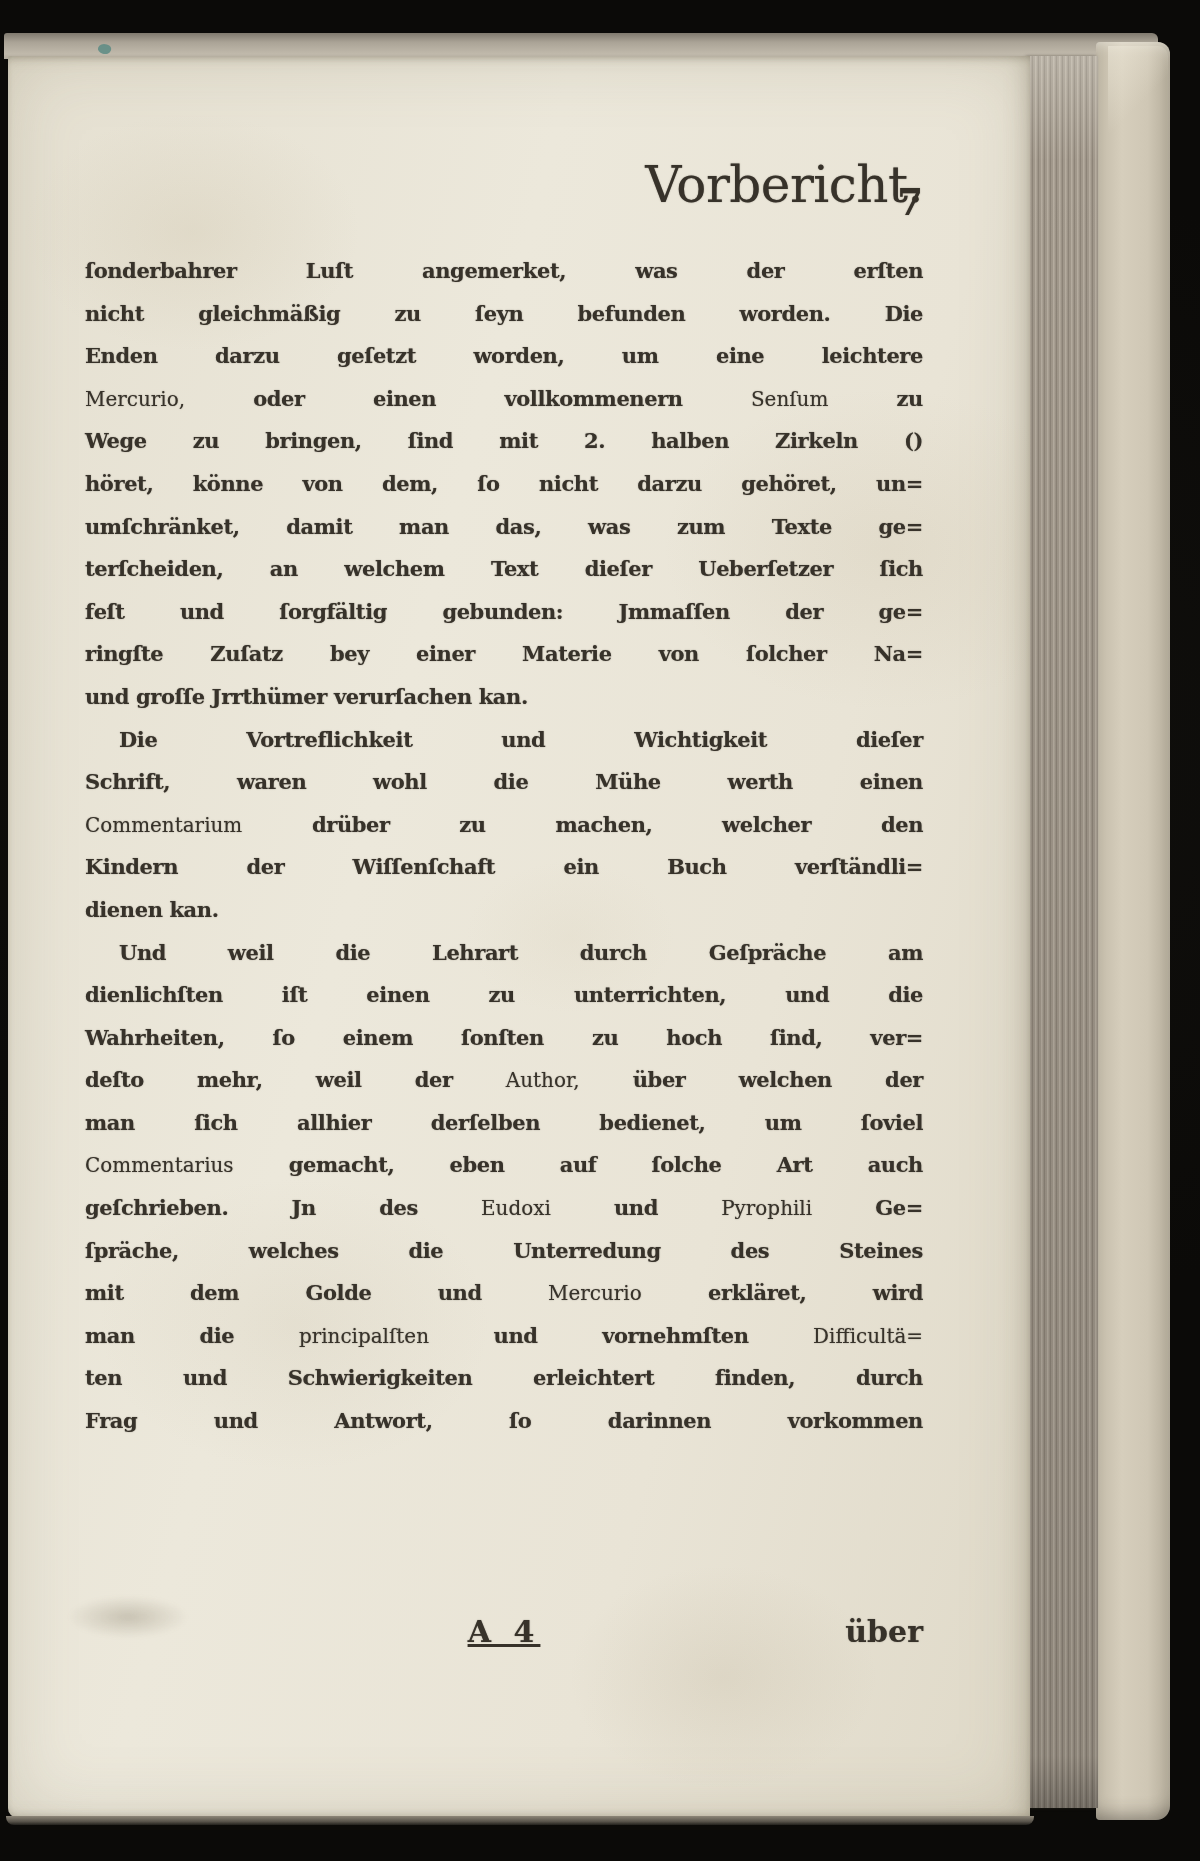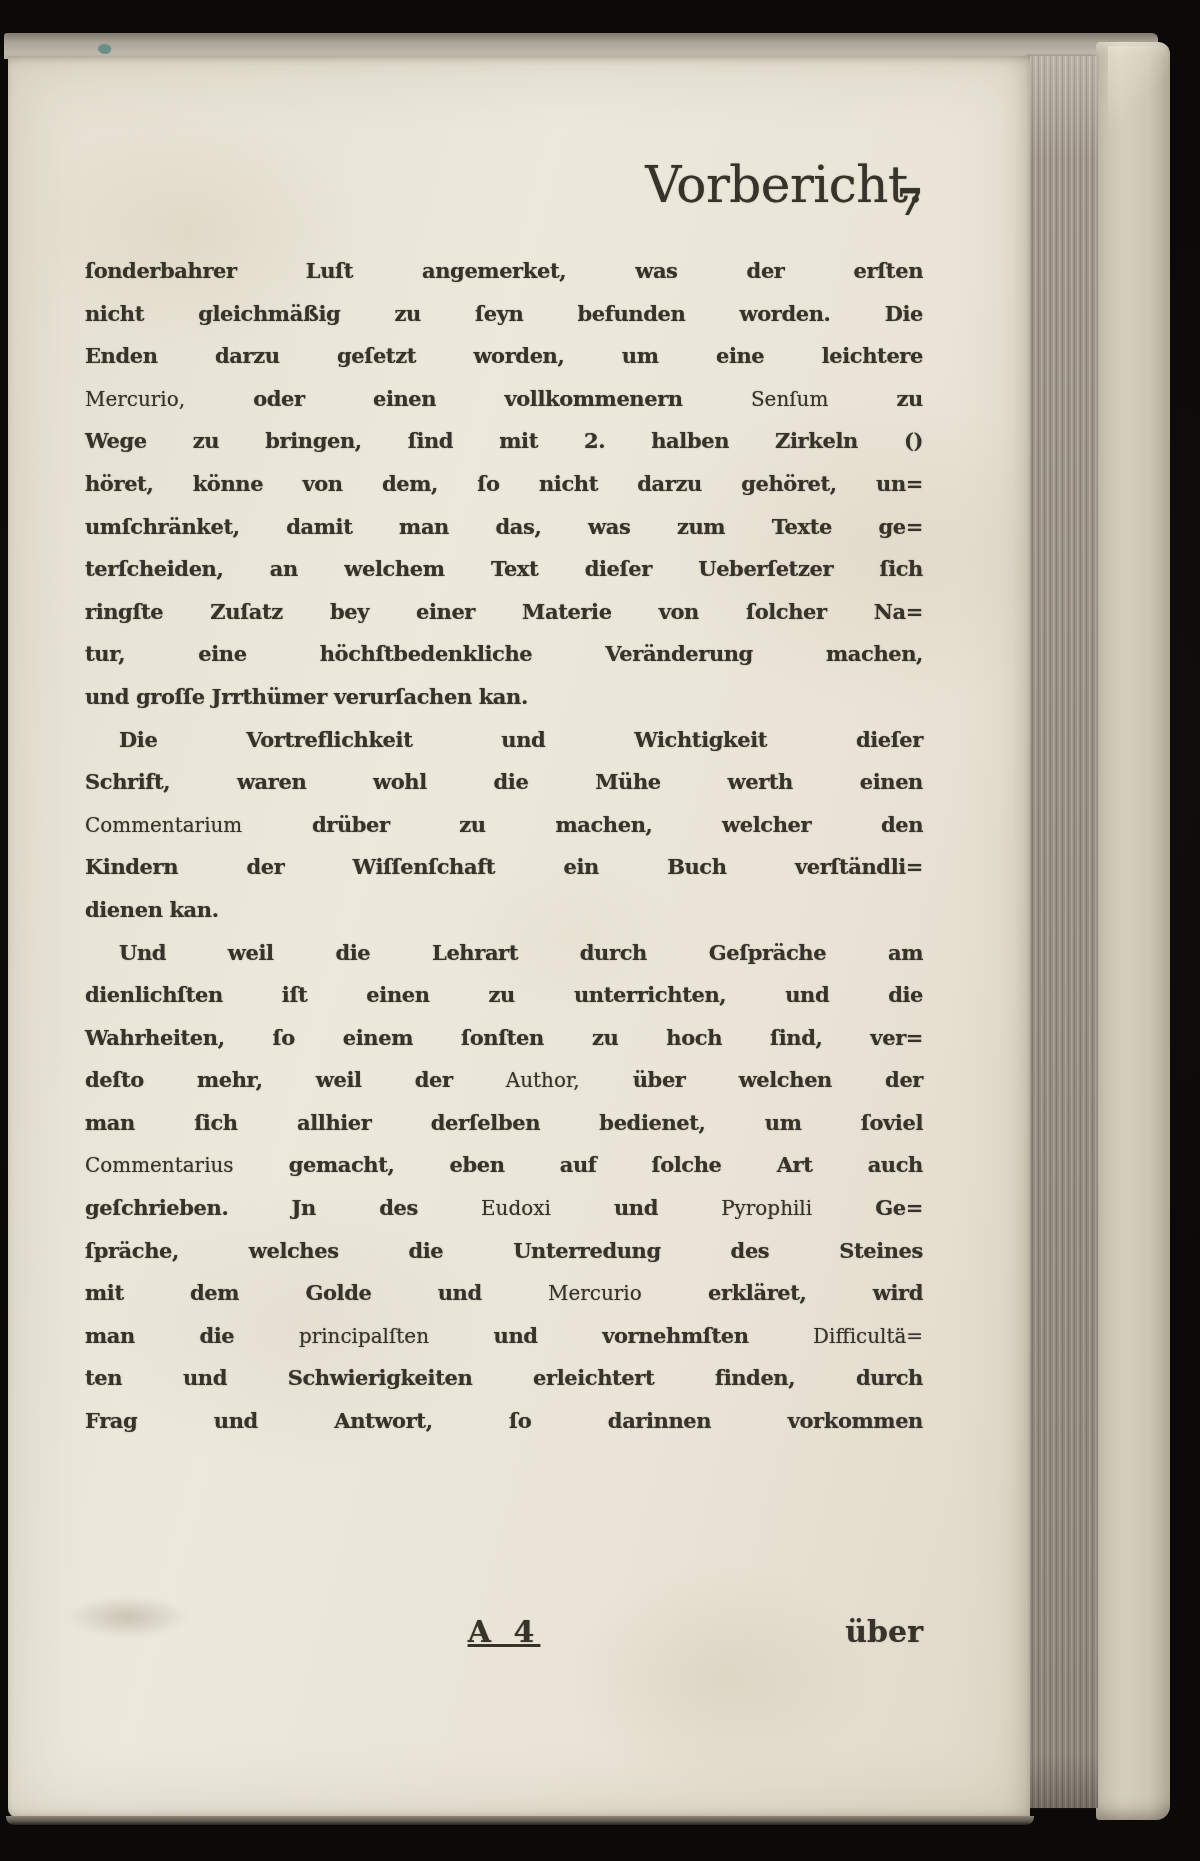--- a/index.html
+++ b/index.html
@@ -84,22 +84,22 @@
 
     <div class="body-text ink">
         <div class="line"><span class="fraktur">ſonderbahrer Luſt angemerket, was der erſten</span></div>
         <div class="line"><span class="fraktur">nicht gleichmäßig zu ſeyn befunden worden. Die</span></div>
         <div class="line"><span class="fraktur">Enden darzu geſetzt worden, um eine leichtere</span></div>
         <div class="line"><span class="antiqua">Mercurio,</span><span class="fraktur"> oder einen vollkommenern </span><span class="antiqua">Senſum</span><span class="fraktur"> zu</span></div>
         <div class="line"><span class="fraktur">Wege zu bringen, ſind mit 2. halben Zirkeln ()</span></div>
         <div class="line"><span class="fraktur">höret, könne von dem, ſo nicht darzu gehöret, un=</span></div>
         <div class="line"><span class="fraktur">umſchränket, damit man das, was zum Texte ge=</span></div>
         <div class="line"><span class="fraktur">terſcheiden, an welchem Text dieſer Ueberſetzer ſich</span></div>
+        <div class="line"><span class="fraktur">feſt und ſorgfältig gebunden: Jmmaſſen der ge=</span></div>
         <div class="line"><span class="fraktur">ringſte Zuſatz bey einer Materie von ſolcher Na=</span></div>
-        <div class="line"><span class="fraktur">tur, eine höchſtbedenkliche Veränderung machen,</span></div>
         <div class="line no-just"><span class="fraktur">und groſſe Jrrthümer verurſachen kan.</span></div>
         <div class="line indent"><span class="fraktur">Die Vortreflichkeit und Wichtigkeit dieſer</span></div>
         <div class="line"><span class="fraktur">Schrift, waren wohl die Mühe werth einen</span></div>
         <div class="line"><span class="antiqua">Commentarium</span><span class="fraktur"> drüber zu machen, welcher den</span></div>
         <div class="line"><span class="fraktur">Kindern der Wiſſenſchaft ein Buch verſtändli=</span></div>
         <div class="line no-just"><span class="fraktur">dienen kan.</span></div>
         <div class="line indent"><span class="fraktur">Und weil die Lehrart durch Geſpräche am</span></div>
         <div class="line"><span class="fraktur">dienlichſten iſt einen zu unterrichten, und die</span></div>
         <div class="line"><span class="fraktur">Wahrheiten, ſo einem ſonſten zu hoch ſind, ver=</span></div>
         <div class="line"><span class="fraktur">deſto mehr, weil der </span><span class="antiqua">Author,</span><span class="fraktur"> über welchen der</span></div>

